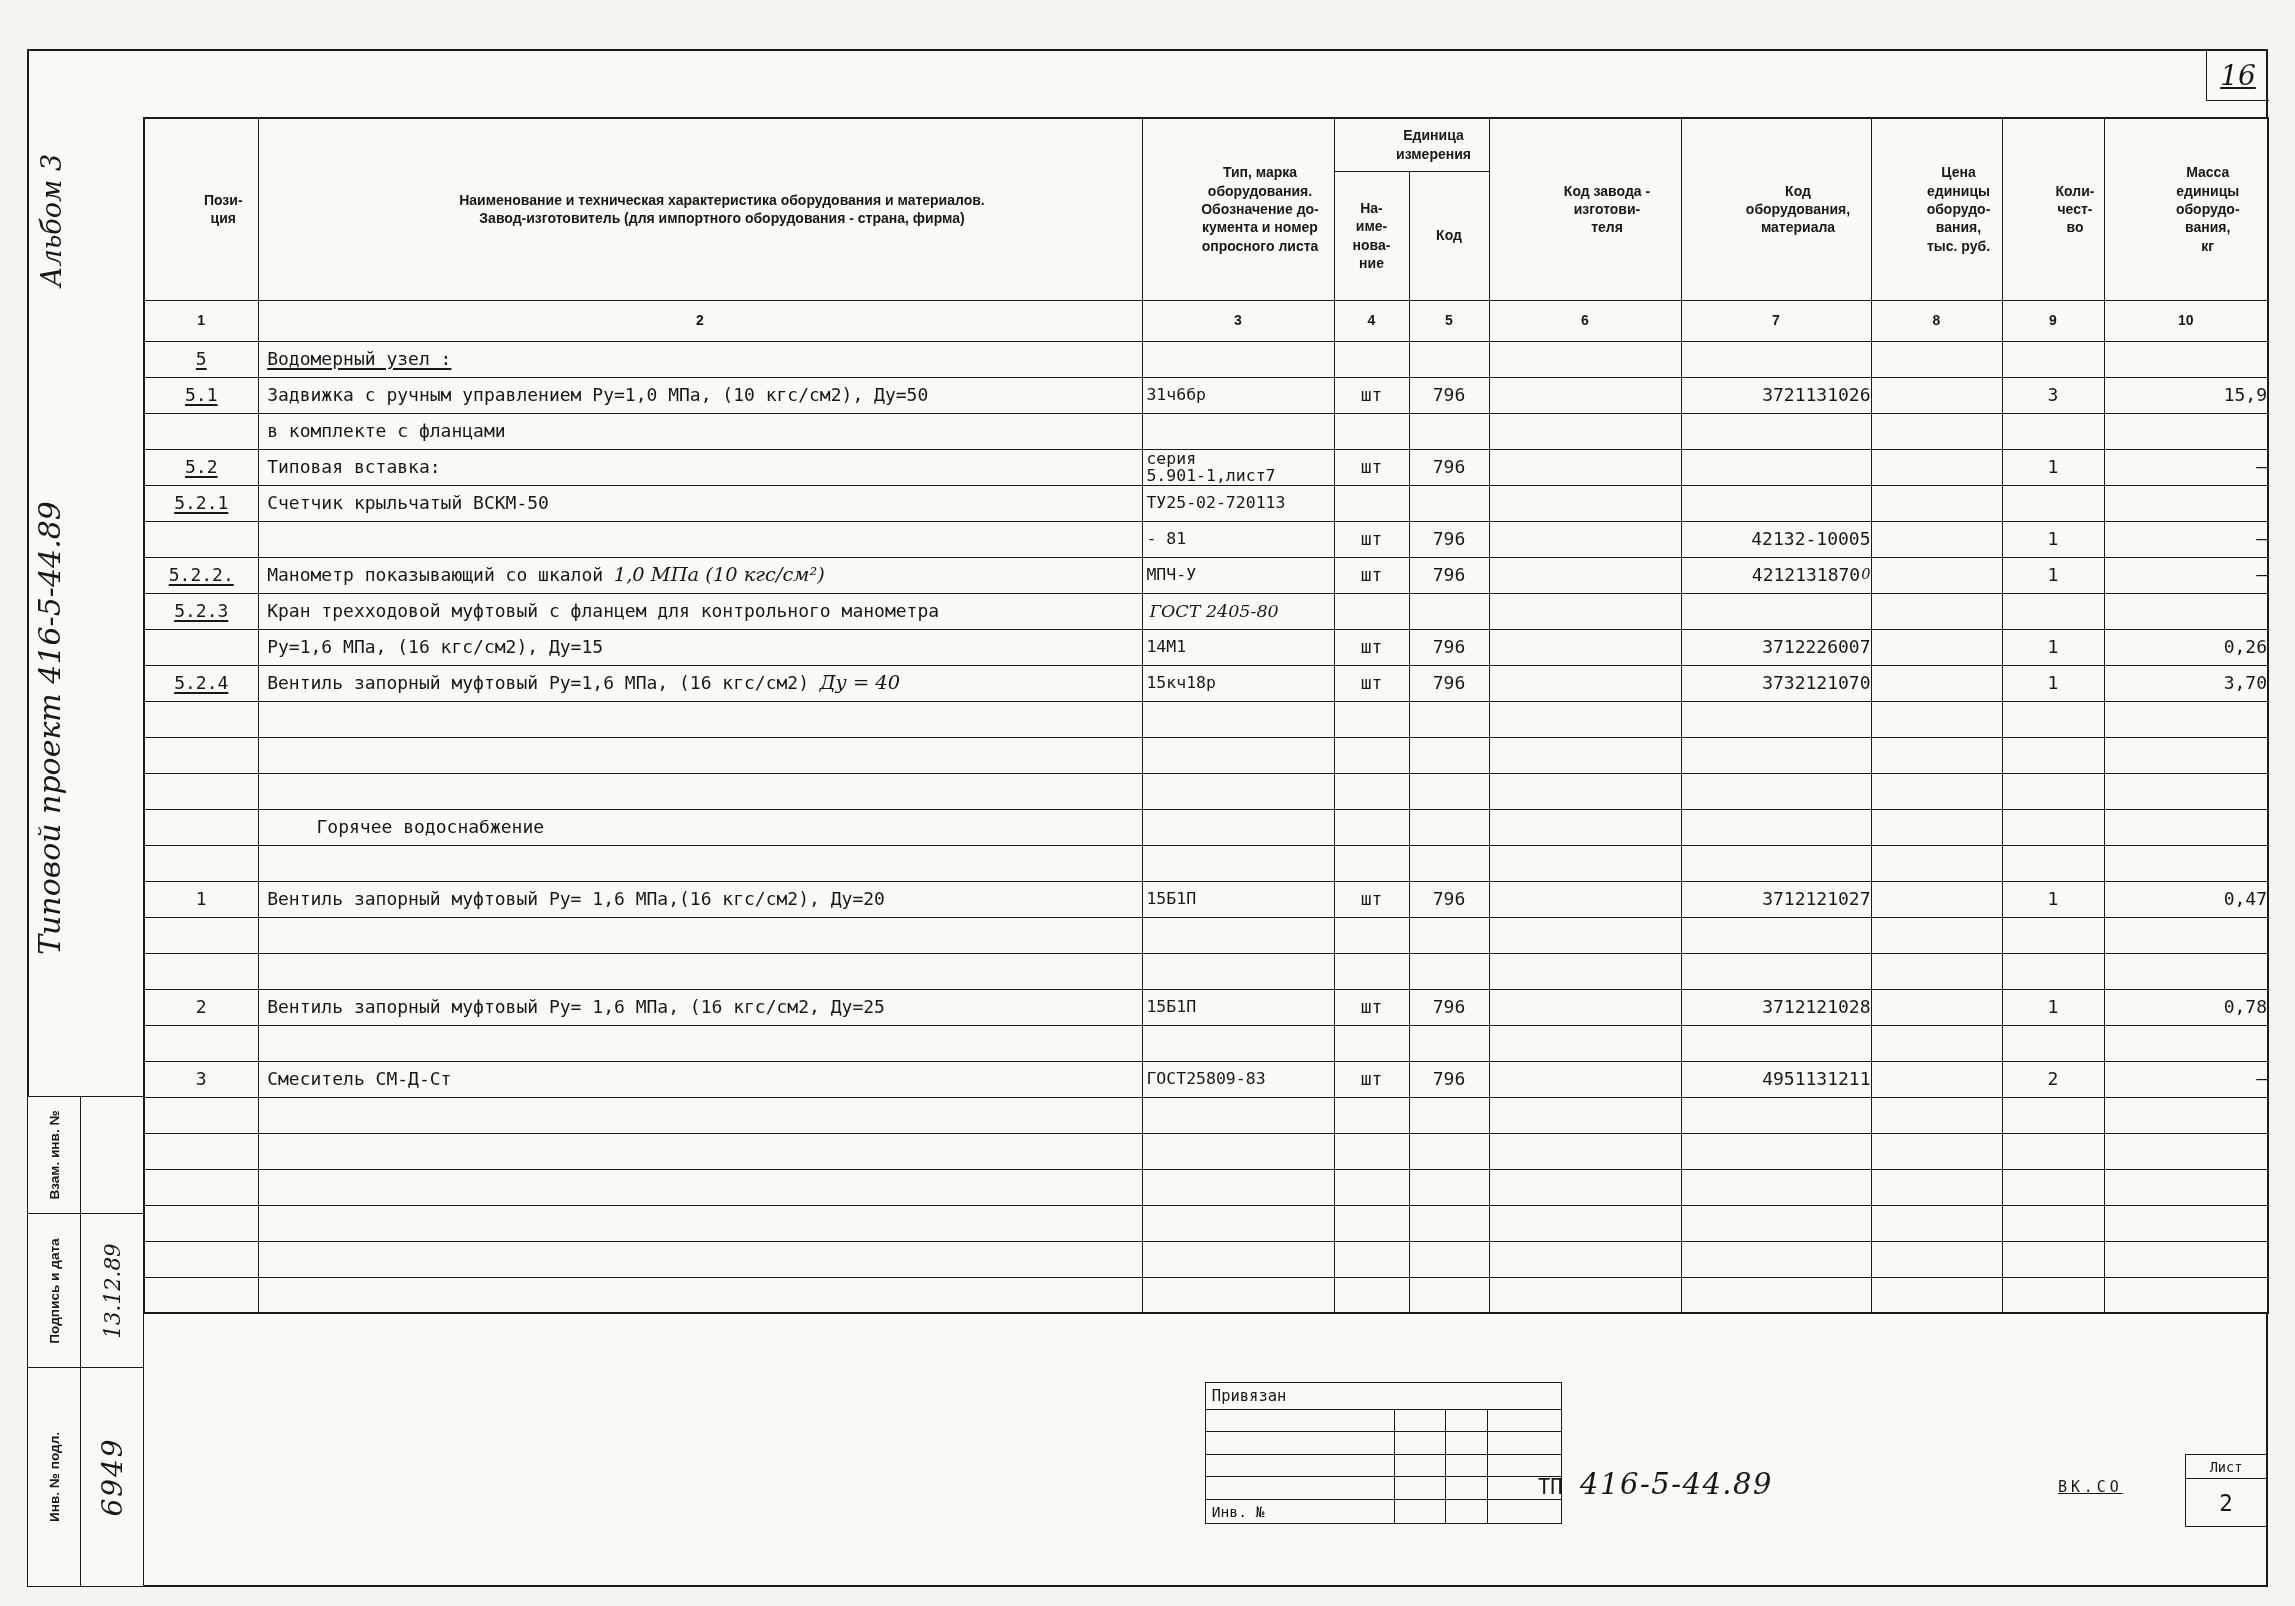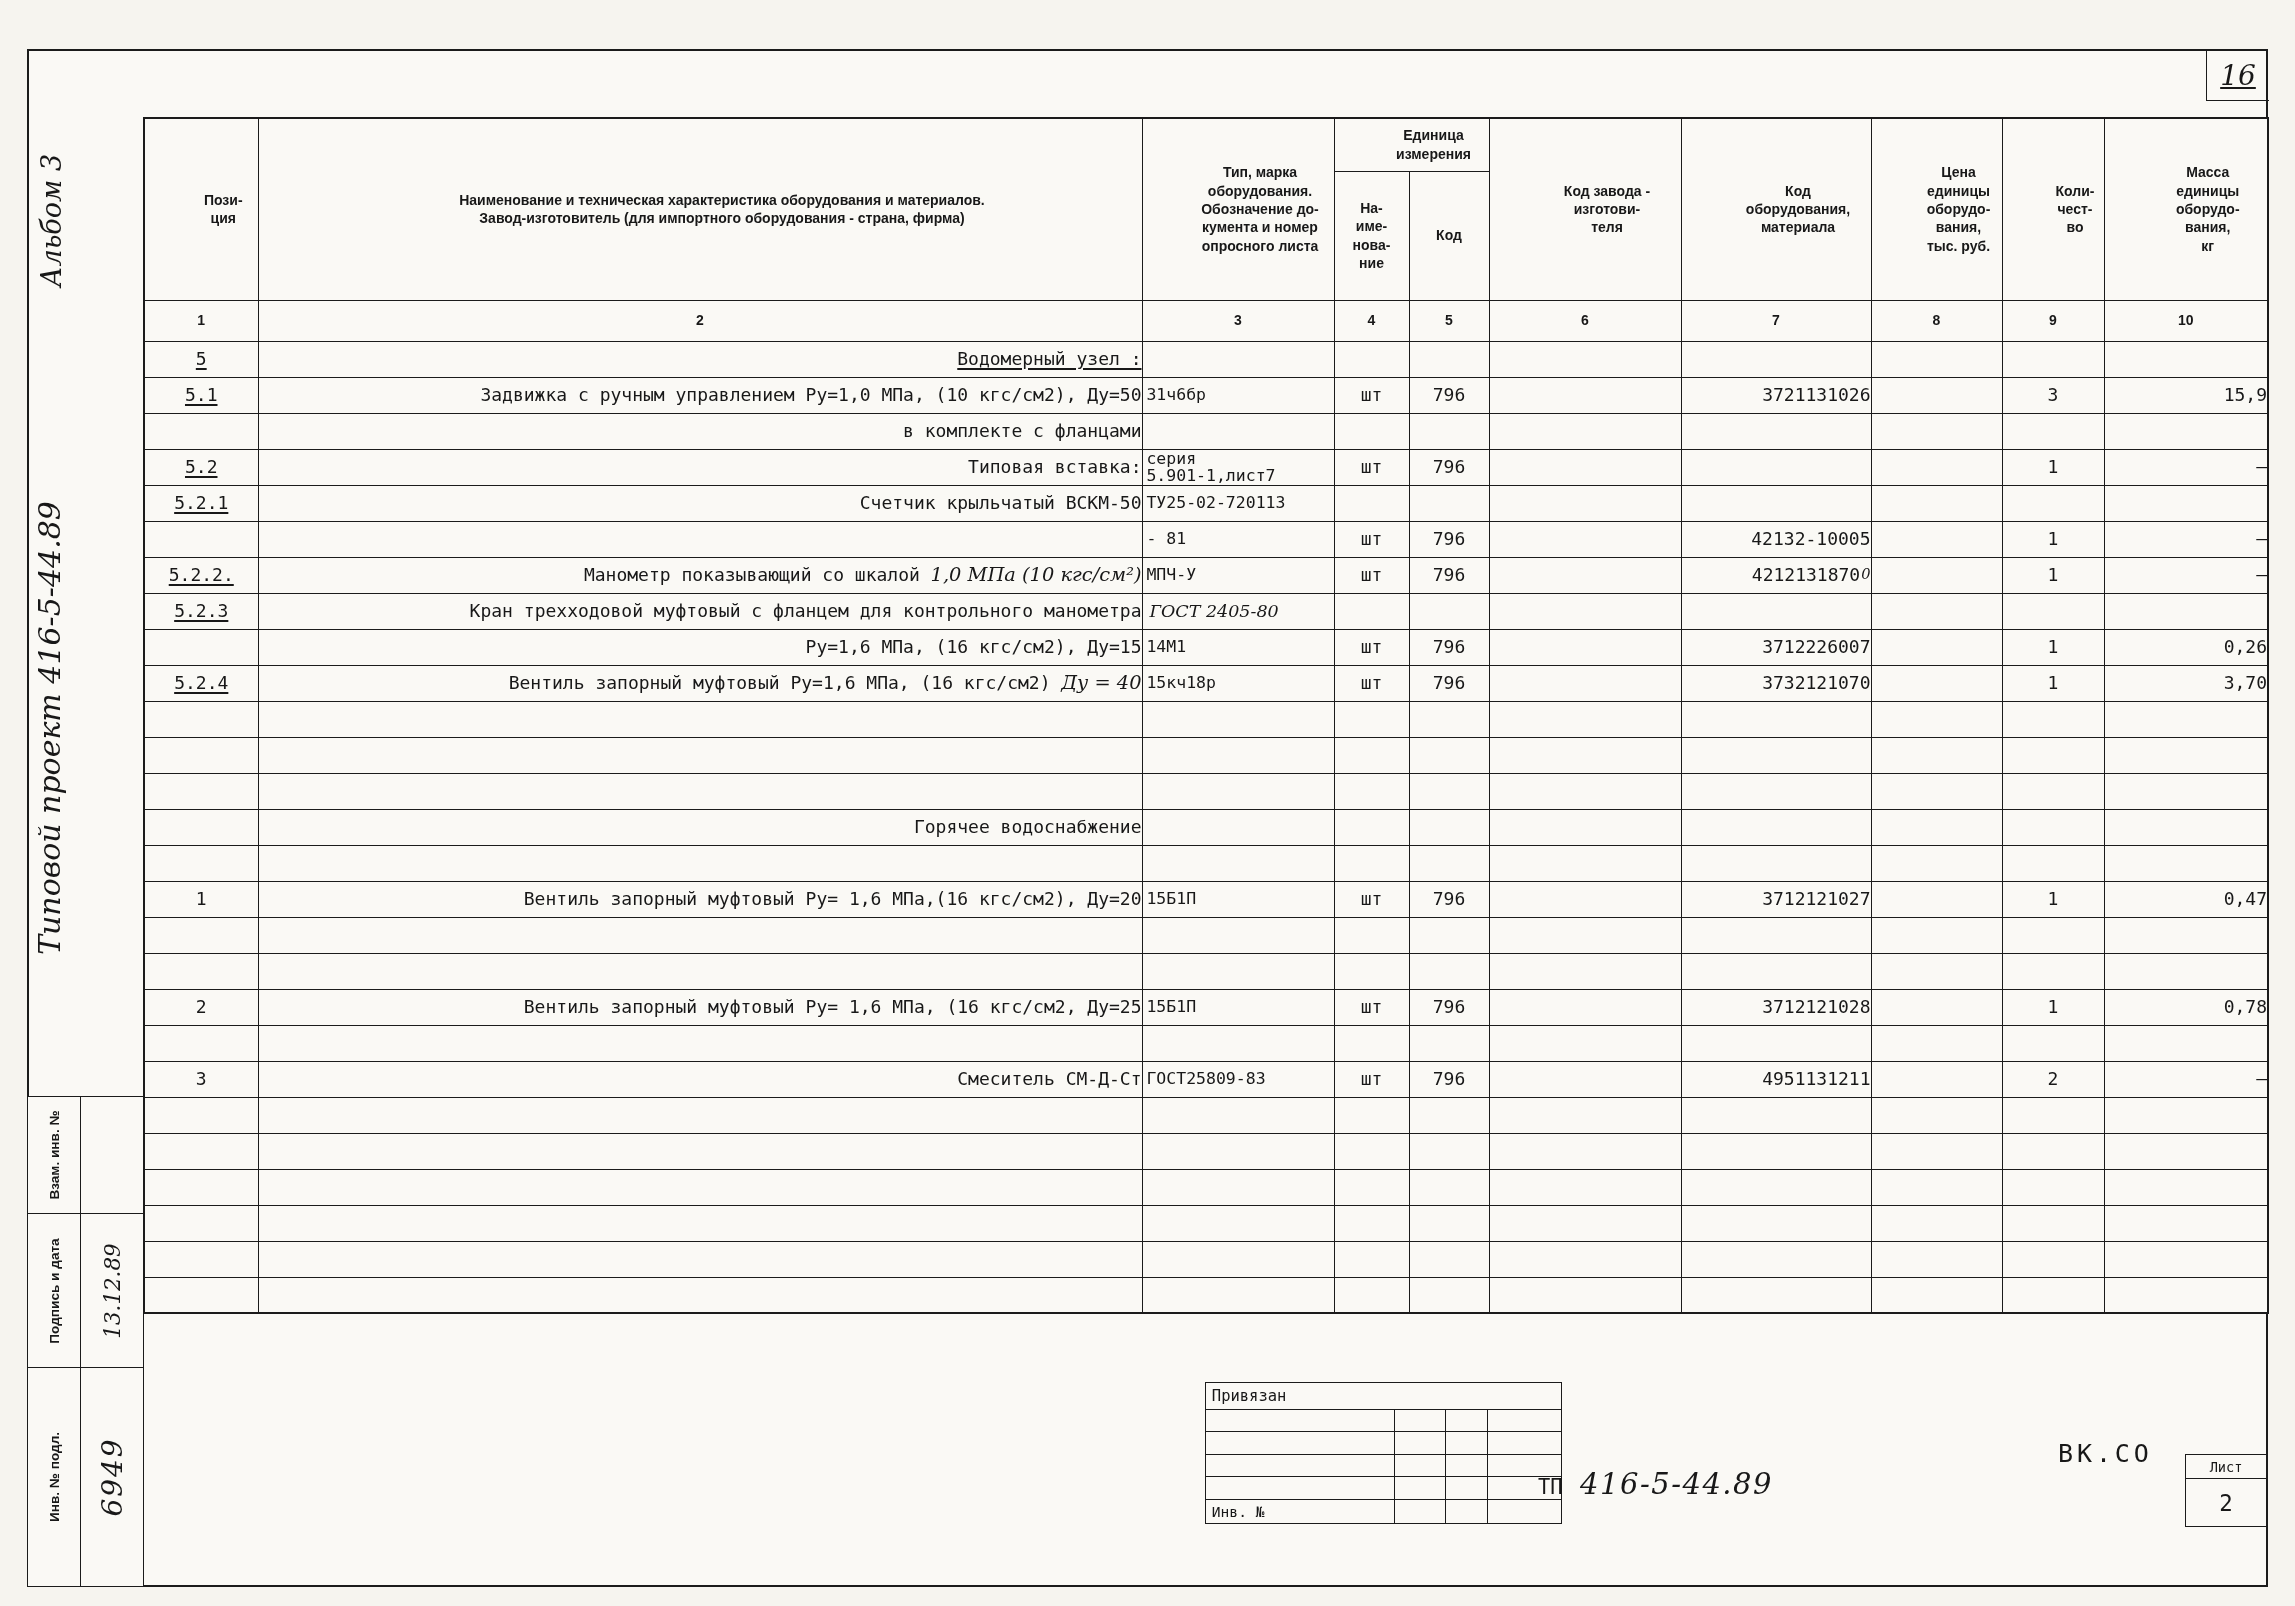--- a/index.html
+++ b/index.html
@@ -69,21 +69,21 @@
   }
   .h1 td{height:53px;padding-left:44px;}
   .h2 td{height:129px;}
   .h-name{font-size:14.6px;line-height:2.05;}
   .hn td{
     height:41px;font-family:"DejaVu Sans Mono",monospace;
     font-weight:normal;font-size:15.5px;white-space:normal;
   }
   .spec tbody td{height:36px;font-size:18px;line-height:1.05;}
   .c-pos{text-align:center;}
-  .c-name{text-align:right;padding-left:8.7px !important;}
+  .c-name{text-align:left;padding-left:8.7px !important;}
   .c-name.indent{padding-left:58px !important;margin-left:28px;}
   .c-type{text-align:left;padding-left:3.9px !important;font-size:16.5px !important;white-space:pre-line;}
   .c-unit,.c-code,.c-qty{text-align:center;}
   .c-equip{text-align:right;padding-left:6.8px !important;}
   .c-mass{text-align:right;padding-left:7.8px !important;}
   .u{text-decoration:underline;text-underline-offset:3.4px;text-decoration-thickness:1.5px;}
   .hcell{margin-left:10.7px;font-size:19.4px;}
   .c-type .hcell{font-size:17.5px;margin-left:3px;}
   .c-equip .hcell{font-size:14.6px;margin-left:1px;vertical-align:1.9px;}
   
@@ -96,21 +96,21 @@
   .s-top td{height:27px;font-size:15.5px;text-align:left;padding-left:5.8px;}
   .s-mid td{height:22.4px;}
   .s-bot td{height:24px;font-size:14.6px;text-align:left;padding-left:5.8px;}
   
   .docnum{
     position:absolute;left:1538px;top:1467px;
     display:flex;align-items:baseline;gap:17.5px;
   }
   .docnum .tp{font-size:20.4px;}
   .docnum .num{font-size:29px;letter-spacing:1.5px;}
-  .dept{position:absolute;left:2058px;top:1439px;font-size:25px;letter-spacing:3.9px;}
+  .dept{position:absolute;left:2058px;top:1478px;font-size:15px;letter-spacing:3.9px;text-decoration:underline;}
   .sheetbox{
     position:absolute;left:2185px;top:1454px;width:82px;height:73px;
     border:1.9px solid #1b1b1b;box-sizing:border-box;
     display:flex;flex-direction:column;background:#faf9f5;
   }
   .sb-top{
     height:23px;border-bottom:1.5px solid #1b1b1b;
     display:flex;align-items:center;justify-content:center;font-size:13.6px;
   }
   .sb-val{flex:1;display:flex;align-items:center;justify-content:center;font-size:22.4px;}

